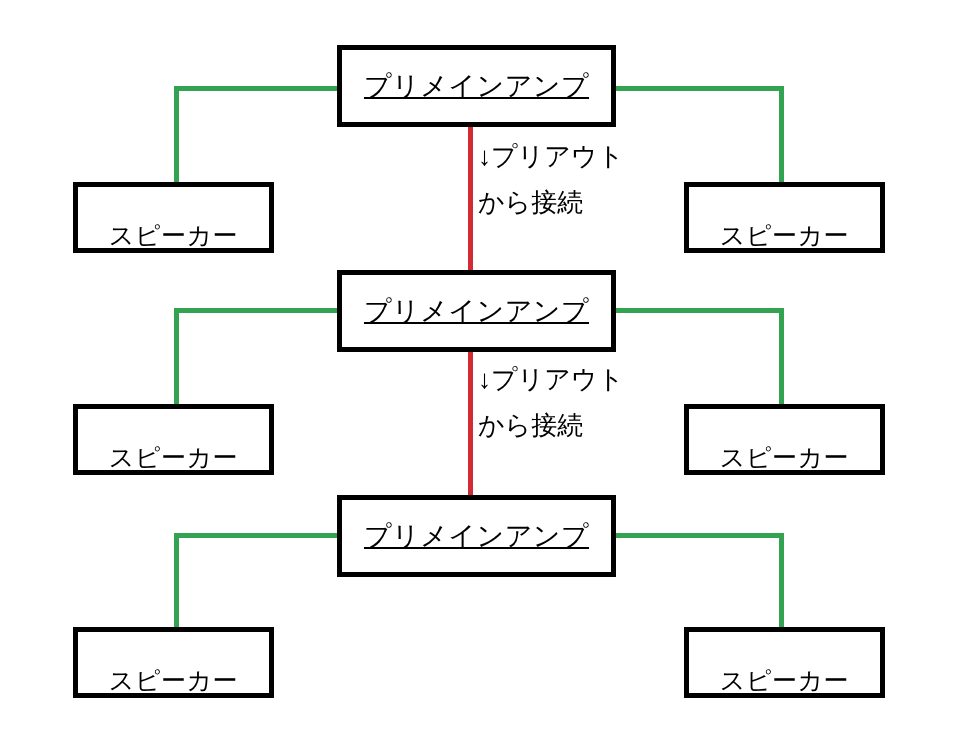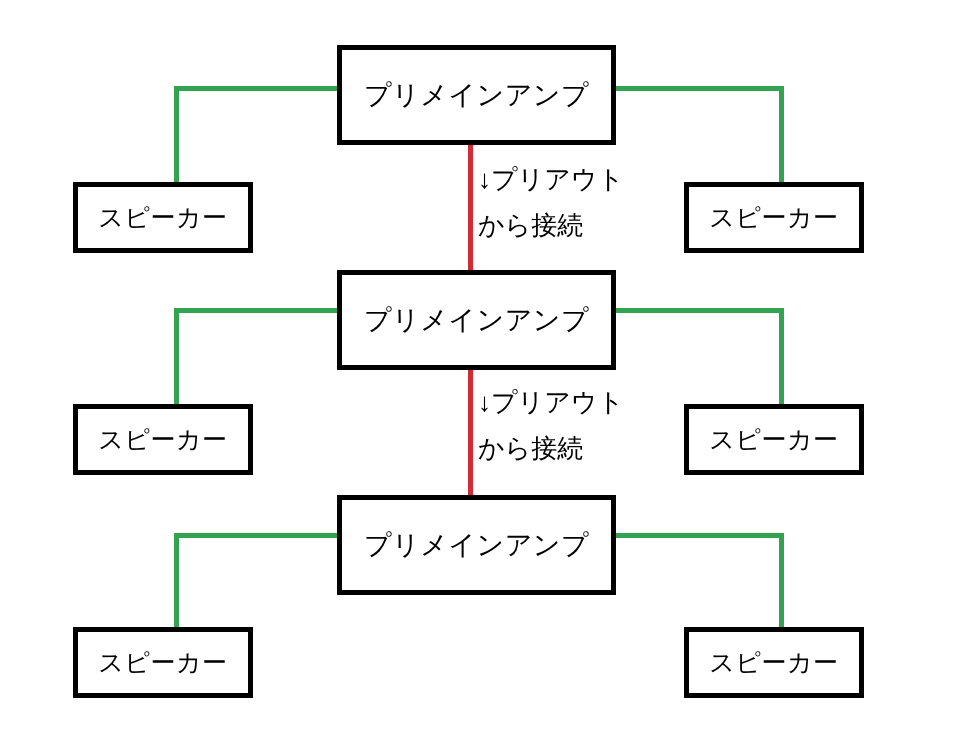--- a/index.html
+++ b/index.html
@@ -26,23 +26,23 @@
     justify-content: center;
     z-index: 3;
   }
   .node-label {
     font-size: 27px;
     line-height: 1;
     color: #000000;
     letter-spacing: 0.5px;
     white-space: nowrap;
   }
-  .amp-box { width: 279px; height: 100px; }
+  .amp-box { width: 279px; height: 82px; text-decoration: underline; }
   .amp-box .node-label { font-size: 27px; }
-  .spk-box { width: 180px; height: 71px; }
+  .spk-box { width: 201px; height: 71px; align-items: flex-end; }
   .spk-box .node-label { font-size: 25px; }
 
   
   .wire {
     position: absolute;
     z-index: 1;
   }
   .wire-h { height: 5px; }
   .wire-v { width: 5px; }
   .wire-green { background: #33a352; }
@@ -50,21 +50,21 @@
 
   
   .annotation {
     position: absolute;
     z-index: 4;
     color: #000000;
     font-size: 26px;
     line-height: 1.0;
     white-space: nowrap;
   }
-  .annotation .ann-line-1 { display: block; margin-bottom: 20px; margin-top: 23px; }
+  .annotation .ann-line-1 { display: block; margin-bottom: 20px; }
   .annotation .ann-line-2 { display: block; }
 </style>
 </head>
 <body>
 
 <div id="diagram-canvas">
 
   <div class="wire wire-h wire-green" style="left:174px; top:86px; width:166px;"></div>
   <div class="wire wire-v wire-green" style="left:174px; top:86px; height:97px;"></div>
 

